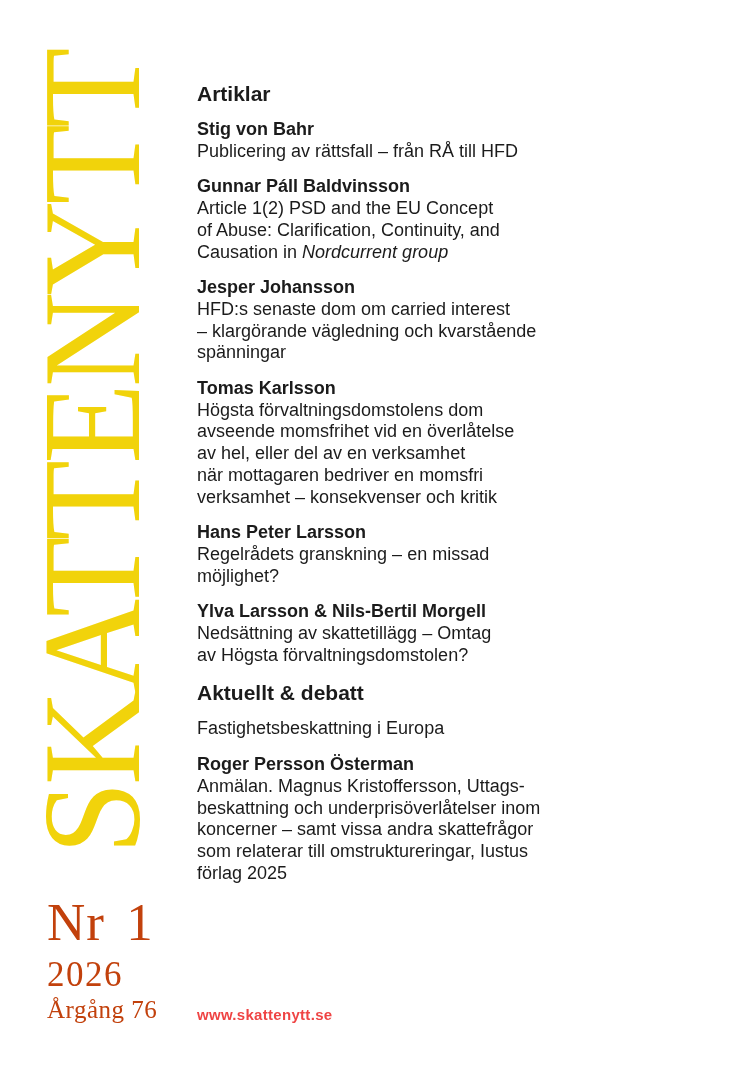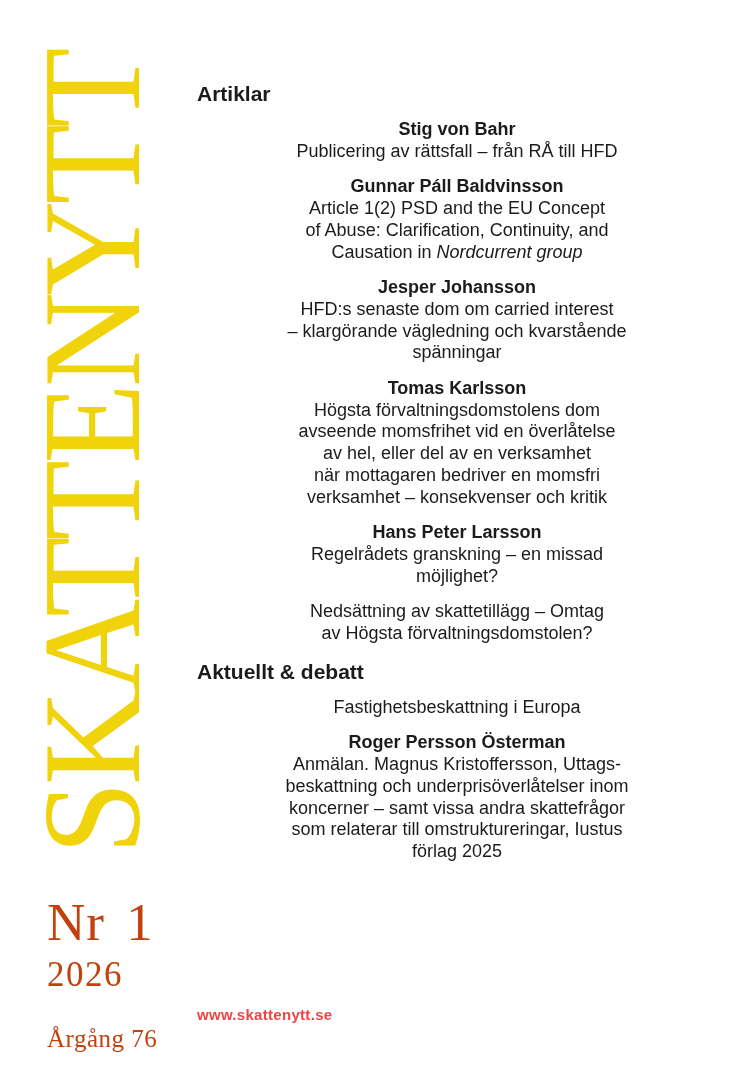--- a/index.html
+++ b/index.html
@@ -32,38 +32,37 @@
   .serif { font-family: "Liberation Serif", serif; color: #c2410c; }
   .issue-nr {
     position: absolute; left: 47px; top: 896px;
     font-size: 53px; line-height: 53px; word-spacing: 7px; letter-spacing: 1px;
   }
   .issue-year {
     position: absolute; left: 47px; top: 953px;
     font-size: 35px; line-height: 44px; letter-spacing: 1.5px;
   }
   .issue-volume {
-    position: absolute; left: 47px; top: 1026px;
+    position: absolute; left: 47px; top: 997px;
     font-size: 25px; line-height: 25px; letter-spacing: 0.5px;
   }
 
   
   .toc {
     position: absolute; left: 197px; top: 81px; width: 520px;
     color: #1b1b1b;
   }
   .section-heading {
     font-size: 21px; line-height: 26px; font-weight: 700;
     margin: 0 0 3px 0;
   }
   .section-heading.mt-section { margin-top: 11px; }
   .toc-item {
     font-size: 18px; line-height: 21.7px;
     margin: 12px 0 14px 0;
-    text-align: center;
   }
   .author { font-weight: 700; }
   .title { white-space: pre-line; font-weight: 400; }
   .title em { }
 
   .website {
     position: absolute; left: 197px; top: 1005px;
     font-size: 15px; line-height: 20px; font-weight: 700;
     color: #ef4444; letter-spacing: 0.3px;
   }
@@ -113,20 +112,21 @@
 verksamhet – konsekvenser och kritik</div>
     </div>
 
     <div class="toc-item">
       <div class="author">Hans Peter Larsson</div>
       <div class="title">Regelrådets granskning – en missad
 möjlighet?</div>
     </div>
 
     <div class="toc-item">
+      <div class="author">Ylva Larsson &amp; Nils-Bertil Morgell</div>
       <div class="title">Nedsättning av skattetillägg – Omtag
 av Högsta förvaltningsdomstolen?</div>
     </div>
 
     <div class="section-heading mt-section">Aktuellt &amp; debatt</div>
 
     <div class="toc-item">
       <div class="title">Fastighetsbeskattning i Europa</div>
     </div>
 

